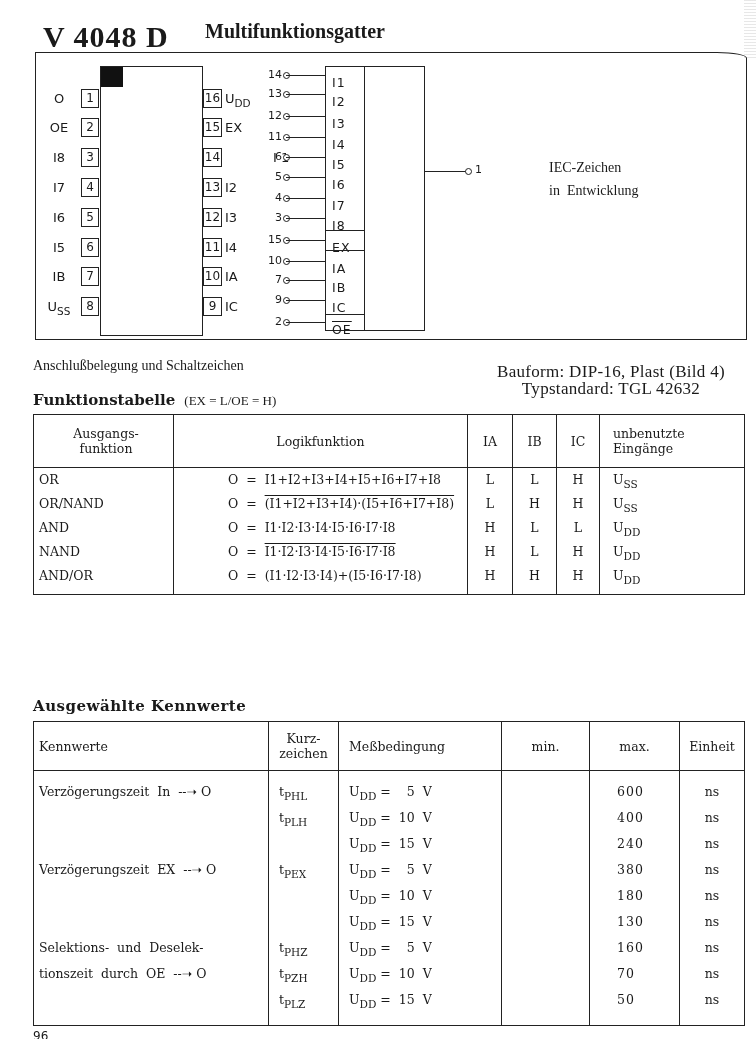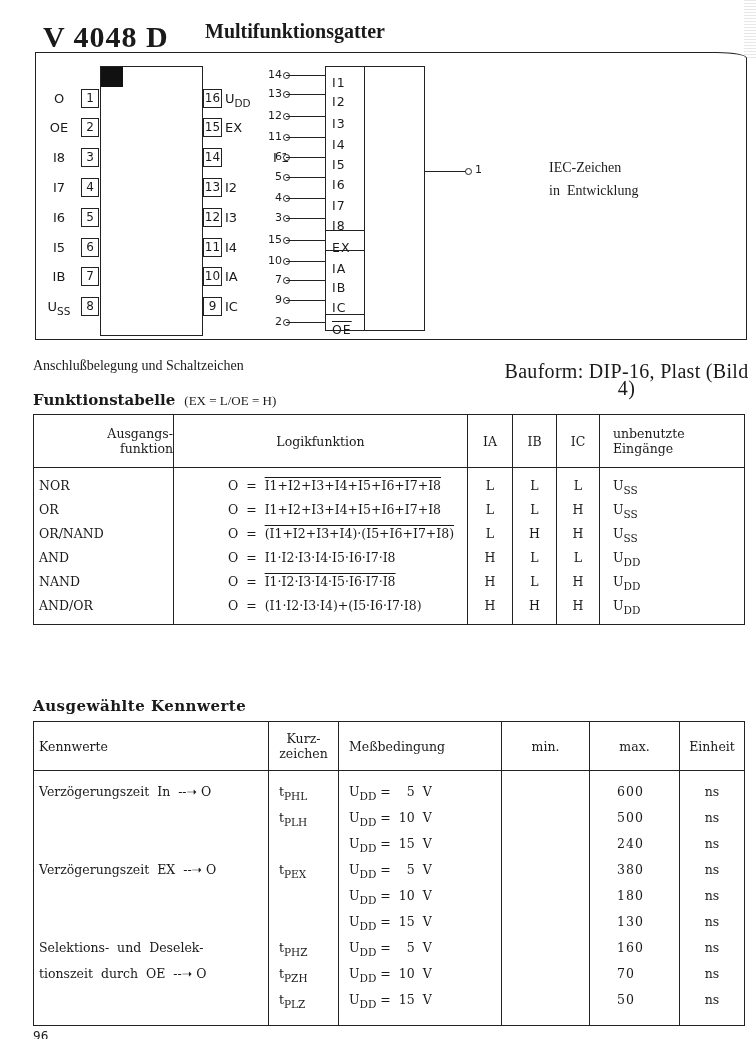--- a/index.html
+++ b/index.html
@@ -14,21 +14,21 @@
   .chip { left: 100px; top: 66px; width: 103px; height: 270px; border: 1.3px solid #222; box-sizing: border-box; }
   .notch { left: 101px; top: 67px; width: 22px; height: 20px; background: #111; }
   .sym-box { left: 325px; top: 66px; width: 100px; height: 265px; border: 1.3px solid #222; box-sizing: border-box; }
   .sym-div { left: 325px; top: 66px; width: 40px; height: 265px; border-right: 1.3px solid #222; box-sizing: border-box; }
   .sym-sep { position: absolute; left: 325px; width: 40px; height: 0; border-top: 1.3px solid #222; }
   .sym-lbl { position: absolute; left: 332px; font-family: "DejaVu Sans", sans-serif; font-size: 12.5px; letter-spacing: 1px; margin-top: 8px; }
   .sym-pin { position: absolute; font-family: "DejaVu Sans", sans-serif; font-size: 11px; text-align: right; width: 24px; left: 258px; }
   .sym-line { position: absolute; left: 286px; width: 39px; height: 0; border-top: 1px solid #222; }
   .sym-circ { position: absolute; left: 283px; width: 5px; height: 5px; border: 1px solid #222; border-radius: 50%; background: #fff; }
   .caption { font-family: "Liberation Serif", serif; font-size: 14px; }
-  .right-meta { left: 497px; top: 363px; font-family: "Liberation Serif", serif; font-size: 20px; line-height: 17px; letter-spacing: 0.3px; text-align: center; }
+  .right-meta { left: 497px; top: 363px; font-family: "Liberation Serif", serif; font-size: 17px; line-height: 17px; letter-spacing: 0.3px; text-align: center; }
   .sect { font-family: "DejaVu Serif", serif; font-weight: bold; font-size: 15px; }
   table { border-collapse: collapse; position: absolute; font-family: "DejaVu Serif", serif; font-size: 12.5px; }
   td, th { padding: 0; font-weight: normal; vertical-align: top; }
   .ft { left: 33px; top: 414px; width: 712px; border: 1.2px solid #222; }
   .ft th { border: 1.2px solid #222; height: 52px; vertical-align: middle; }
   .ft td { border-left: 1.2px solid #222; border-right: 1.2px solid #222; height: 24px; line-height: 24px; }
   .ft tr.first td { padding-top: 6px; }
   .ft tr.last td { padding-bottom: 6px; }
   .ov { text-decoration: overline; }
   .sub { font-size: 10.5px; position: relative; top: 4px; }
@@ -148,55 +148,48 @@
   </div>
 <div class="abs" style="left:425px;top:171px;width:42px;border-top:1px solid #222;"></div>
 <div class="abs" style="left:465px;top:168px;width:5px;height:5px;border:1px solid #222;border-radius:50%;background:#fff;"></div>
 <div class="abs sans" style="left:475px;top:163px;font-size:11px;">1</div>
 <div class="abs" style="left:549px;top:160px;font-family:'Liberation Serif',serif;font-size:14px;">IEC-Zeichen</div>
 <div class="abs" style="left:549px;top:183px;font-family:'Liberation Serif',serif;font-size:14px;white-space:pre;">in  Entwicklung</div>
 
 <div class="abs caption" style="left:33px;top:358px;">Anschlußbelegung und Schaltzeichen</div>
 <div class="abs right-meta">
   <div>Bauform: DIP-16, Plast (Bild 4)</div>
+  <div>Typstandard: TGL 42632</div>
 </div>
 
 <div class="abs" style="left:33px;top:390px;">
   <span class="sect">Funktionstabelle</span>
   <span style="font-family:'Liberation Serif',serif;font-size:13px;margin-left:4px;">(EX = L/OE = H)</span>
 </div>
 
 <table class="ft">
   <colgroup>
     <col style="width:140px">
       <col style="width:294px">
       <col style="width:45px">
       <col style="width:44px">
       <col style="width:43px">
       <col>
   </colgroup>
   <thead>
     <tr>
-      <th style="text-align:right;padding-left:5px;line-height:15px;"><span>Ausgangs-</span><br><span>funktion</span></th>
+      <th style="text-align:center;padding-left:5px;line-height:15px;"><span>Ausgangs-</span><br><span>funktion</span></th>
       <th>Logikfunktion</th>
       <th>IA</th>
       <th>IB</th>
       <th>IC</th>
       <th style="text-align:left;padding-left:13px;line-height:15px;"><span>unbenutzte</span><br><span>Eingänge</span></th>
     </tr>
   </thead>
   <tbody id="ft-body">
-      <tr class="first">
-        <td style="padding-left:5px">NOR</td>
-        <td style="padding-left:54px;white-space:pre"><span>O  =  </span><span class="ov">I1+I2+I3+I4+I5+I6+I7+I8</span></td>
-        <td style="text-align:center">L</td>
-        <td style="text-align:center">L</td>
-        <td style="text-align:center">L</td>
-        <td style="padding-left:13px"><span>U</span><span class="sub">SS</span></td>
-      </tr>
       <tr>
         <td style="padding-left:5px">OR</td>
         <td style="padding-left:54px;white-space:pre"><span>O  =  </span><span class="">I1+I2+I3+I4+I5+I6+I7+I8</span></td>
         <td style="text-align:center">L</td>
         <td style="text-align:center">L</td>
         <td style="text-align:center">H</td>
         <td style="padding-left:13px"><span>U</span><span class="sub">SS</span></td>
       </tr>
       <tr>
         <td style="padding-left:5px">OR/NAND</td>
@@ -261,21 +254,21 @@
         <td style="padding-left:10px;white-space:pre"><span>U</span><span class="sub">DD</span><span> =    5  V</span></td>
         <td style="text-align:center"></td>
         <td style="padding-left:27px;letter-spacing:1px">600</td>
         <td style="text-align:center">ns</td>
       </tr>
       <tr>
         <td style="padding-left:5px;white-space:pre"></td>
         <td style="padding-left:10px"><span>t</span><span class="sub">PLH</span></td>
         <td style="padding-left:10px;white-space:pre"><span>U</span><span class="sub">DD</span><span> =  10  V</span></td>
         <td style="text-align:center"></td>
-        <td style="padding-left:27px;letter-spacing:1px">500</td>
+        <td style="padding-left:27px;letter-spacing:1px">400</td>
         <td style="text-align:center">ns</td>
       </tr>
       <tr>
         <td style="padding-left:5px;white-space:pre"></td>
         <td style="padding-left:10px"><span></span><span class="sub"></span></td>
         <td style="padding-left:10px;white-space:pre"><span>U</span><span class="sub">DD</span><span> =  15  V</span></td>
         <td style="text-align:center"></td>
         <td style="padding-left:27px;letter-spacing:1px">240</td>
         <td style="text-align:center">ns</td>
       </tr>

